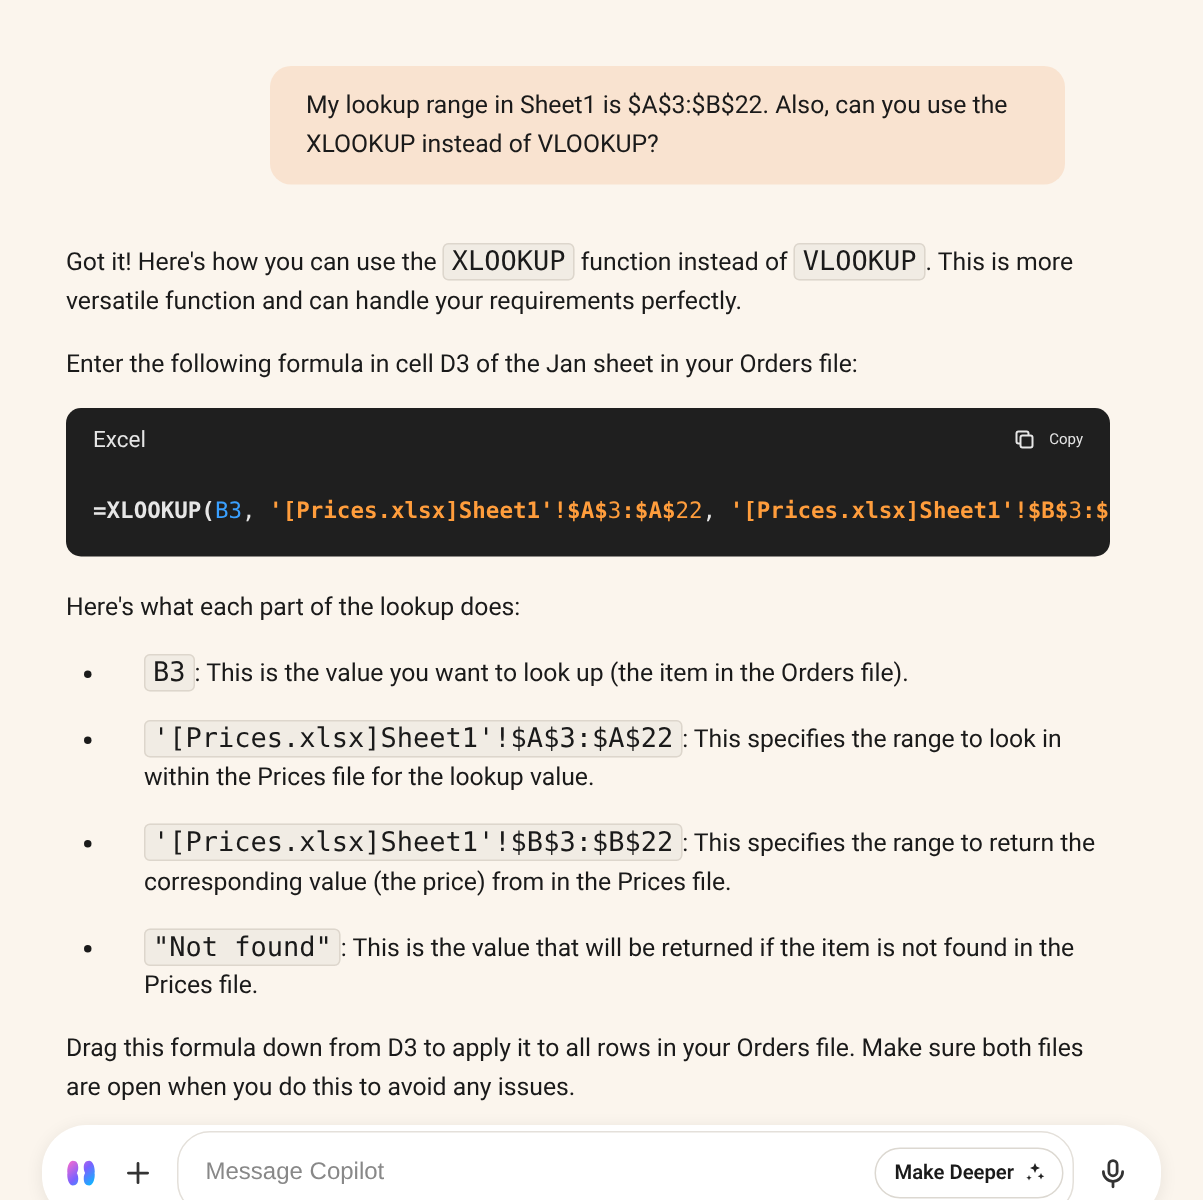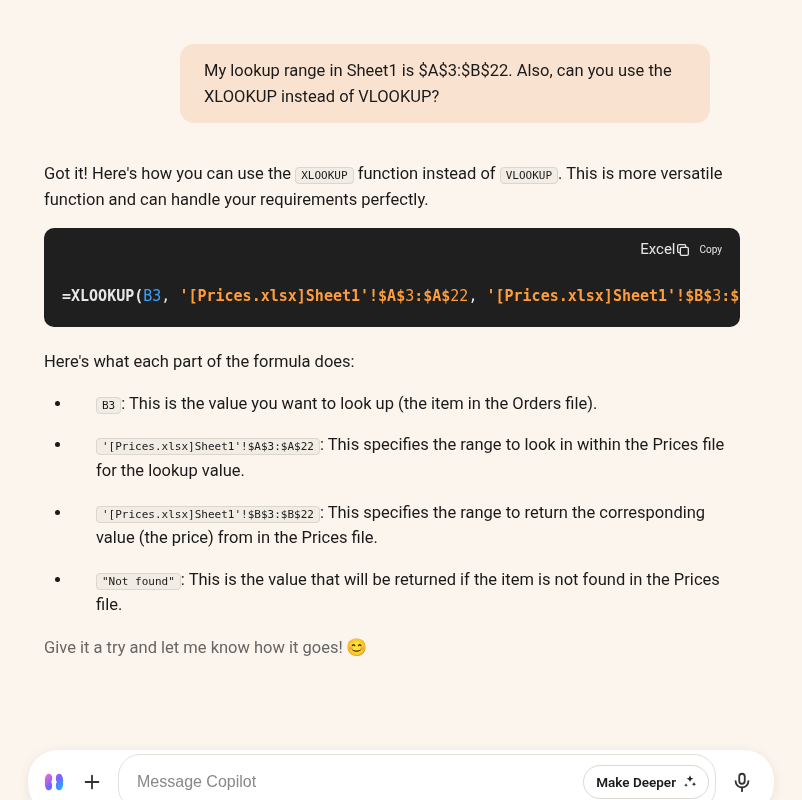--- a/index.html
+++ b/index.html
@@ -36,31 +36,31 @@
     line-height: 1.55;
   }
   .assistant p { margin: 0 0 16px 0; font-size: 16.5px; line-height: 1.55; }
   .assistant .closing { color: #666; font-size: 16.5px; margin-top: 4px;}
   code.inline {
     font-family: ui-monospace, "SF Mono", Menlo, Consolas, monospace;
     background: #f1ece4;
     border: 1px solid #ddd6cc;
     border-radius: 4px;
     padding: 1px 5px;
-    font-size: 11px;
+    font-size: 18px;
   }
   .codeblock {
     background: #1f1f1f;
     border-radius: 10px;
     margin: 12px 0 22px 0;
     overflow: hidden;
   }
   .codeblock-header {
     display: flex;
-    justify-content: flex-end;
+    justify-content: space-between;
     align-items: center;
     padding: 10px 18px;
     color: #e6e6e6;
     font-size: 15px;
   }
   .copy-btn {
     display: flex;
     align-items: center;
     gap: 8px;
     color: #e6e6e6;
@@ -139,44 +139,46 @@
 
     <div class="user-bubble">
       <span>My lookup range in Sheet1 is $A$3:$B$22. Also, can you use the XLOOKUP instead of VLOOKUP?</span>
     </div>
 
     <div class="assistant">
       <p>
         <span>Got it! Here's how you can use the </span><code class="inline">XLOOKUP</code><span> function instead of </span><code class="inline">VLOOKUP</code><span>. This is more versatile function and can handle your requirements perfectly.</span>
       </p>
 
+      <p>Enter the following formula in cell D3 of the Jan sheet in your Orders file:</p>
 
       <div class="codeblock">
         <div class="codeblock-header">
           <span>Excel</span>
           <div class="copy-btn">
             <svg width="16" height="16" viewBox="0 0 24 24" fill="none" stroke="currentColor" stroke-width="2">
                 <rect x="8" y="8" width="12" height="12" rx="2"></rect>
                 <path d="M16 8V6a2 2 0 0 0-2-2H6a2 2 0 0 0-2 2v8a2 2 0 0 0 2 2h2"></path>
               </svg>
             <span>Copy</span>
           </div>
         </div>
         <pre><span class="tok-func">=XLOOKUP(</span><span class="tok-cell">B3</span><span>, </span><span class="tok-str">'[Prices.xlsx]Sheet1'!$A$</span><span class="tok-num">3</span><span class="tok-str">:$A$</span><span class="tok-num">22</span><span>, </span><span class="tok-str">'[Prices.xlsx]Sheet1'!$B$</span><span class="tok-num">3</span><span class="tok-str">:$B</span></pre>
       </div>
 
-      <p>Here's what each part of the formula does:</p>
+      <p>Here's what each part of the lookup does:</p>
 
       <ul class="explain">
         <li><code class="inline">B3</code><span>: This is the value you want to look up (the item in the Orders file).</span></li>
         <li><code class="inline">'[Prices.xlsx]Sheet1'!$A$3:$A$22</code><span>: This specifies the range to look in within the Prices file for the lookup value.</span></li>
         <li><code class="inline">'[Prices.xlsx]Sheet1'!$B$3:$B$22</code><span>: This specifies the range to return the corresponding value (the price) from in the Prices file.</span></li>
         <li><code class="inline">"Not found"</code><span>: This is the value that will be returned if the item is not found in the Prices file.</span></li>
       </ul>
 
+      <p>Drag this formula down from D3 to apply it to all rows in your Orders file. Make sure both files are open when you do this to avoid any issues.</p>
 
       <p class="closing">
         <span>Give it a try and let me know how it goes! </span><span class="emoji">😊</span>
       </p>
     </div>
   </div>
 
   <div class="composer-wrap">
     <div class="composer">
       <div class="logo">

